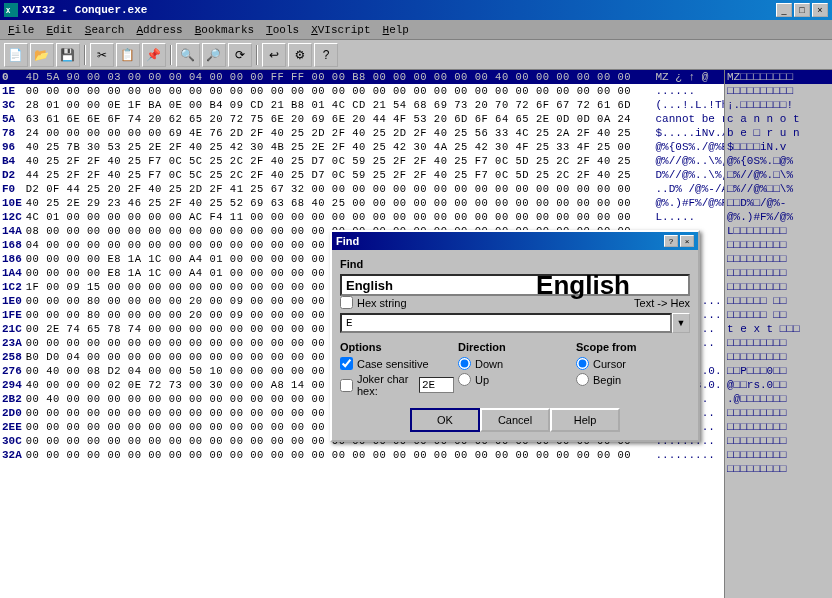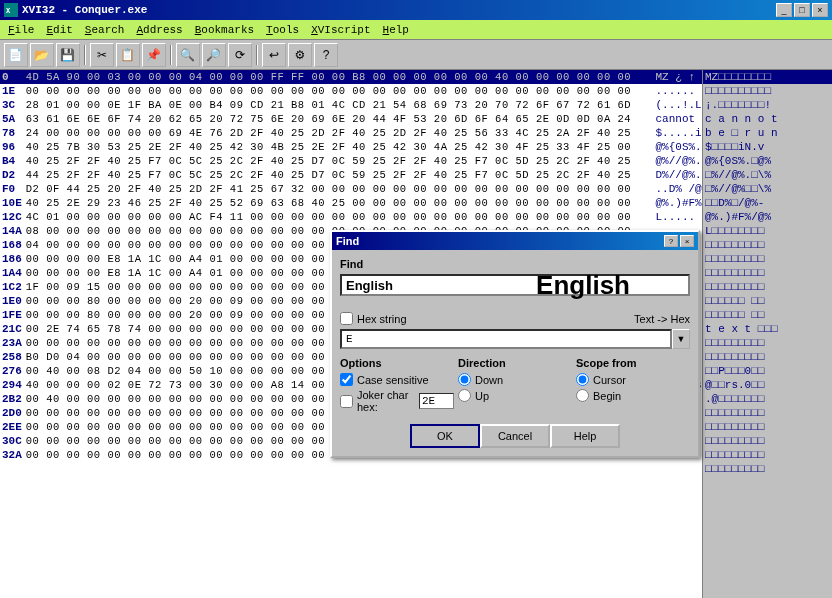--- a/index.html
+++ b/index.html
@@ -48,21 +48,21 @@
       font-size: 9px;
       cursor: pointer;
       display: flex;
       align-items: center;
       justify-content: center;
       color: black;
     }
 
     
     #menu-bar {
-      background: #bef264;
+      background: #a3a3a3;
       height: 20px;
       display: flex;
       align-items: center;
       border-bottom: 1px solid #808080;
       padding: 0 2px;
     }
     .menu-item {
       padding: 2px 6px;
       font-size: 11px;
       cursor: pointer;
@@ -113,21 +113,21 @@
     #hex-view {
       flex: 1;
       background: #ffffff;
       overflow: hidden;
       font-family: 'Courier New', monospace;
       font-size: 11px;
     }
 
     
     #right-panel {
-      width: 130px;
+      width: 108px;
       background: #c0c0c0;
       border-left: 1px solid #808080;
       font-family: 'Courier New', monospace;
       font-size: 11px;
       overflow: hidden;
     }
     .right-row {
       height: 14px;
       padding: 0 2px;
       display: flex;
@@ -566,21 +566,21 @@
     </div>
   </div>
 
   <div class="dialog-body">
 
     <div class="find-label-row">
       <label>Find</label>
     </div>
 
 
-    <div style="display:flex; align-items:center; margin-bottom:16px; position:relative;">
+    <div style="display:flex; align-items:center; margin-bottom:0; position:relative;">
       <input class="find-input" type="text" value="English" style="flex: 1 1 0%; height: 22px; border: 2px inset rgb(128, 128, 128); font-size: 13px; font-weight: bold; padding: 2px 4px; font-family: Arial, sans-serif;">
       <div style="position:absolute; right:60px; top:0; bottom:0; display:flex; align-items:center; pointer-events:none;">
         <span style="font-size:26px; font-weight:bold; color:black;">English</span>
       </div>
     </div>
 
     <div style="display:flex; align-items:center; justify-content:space-between; margin-bottom:4px;">
       <div style="display:flex; align-items:center;">
         <input type="checkbox" id="hex-string-cb" style="">
         <label for="hex-string-cb" style="margin-left:4px; font-size:11px;">Hex string</label>

